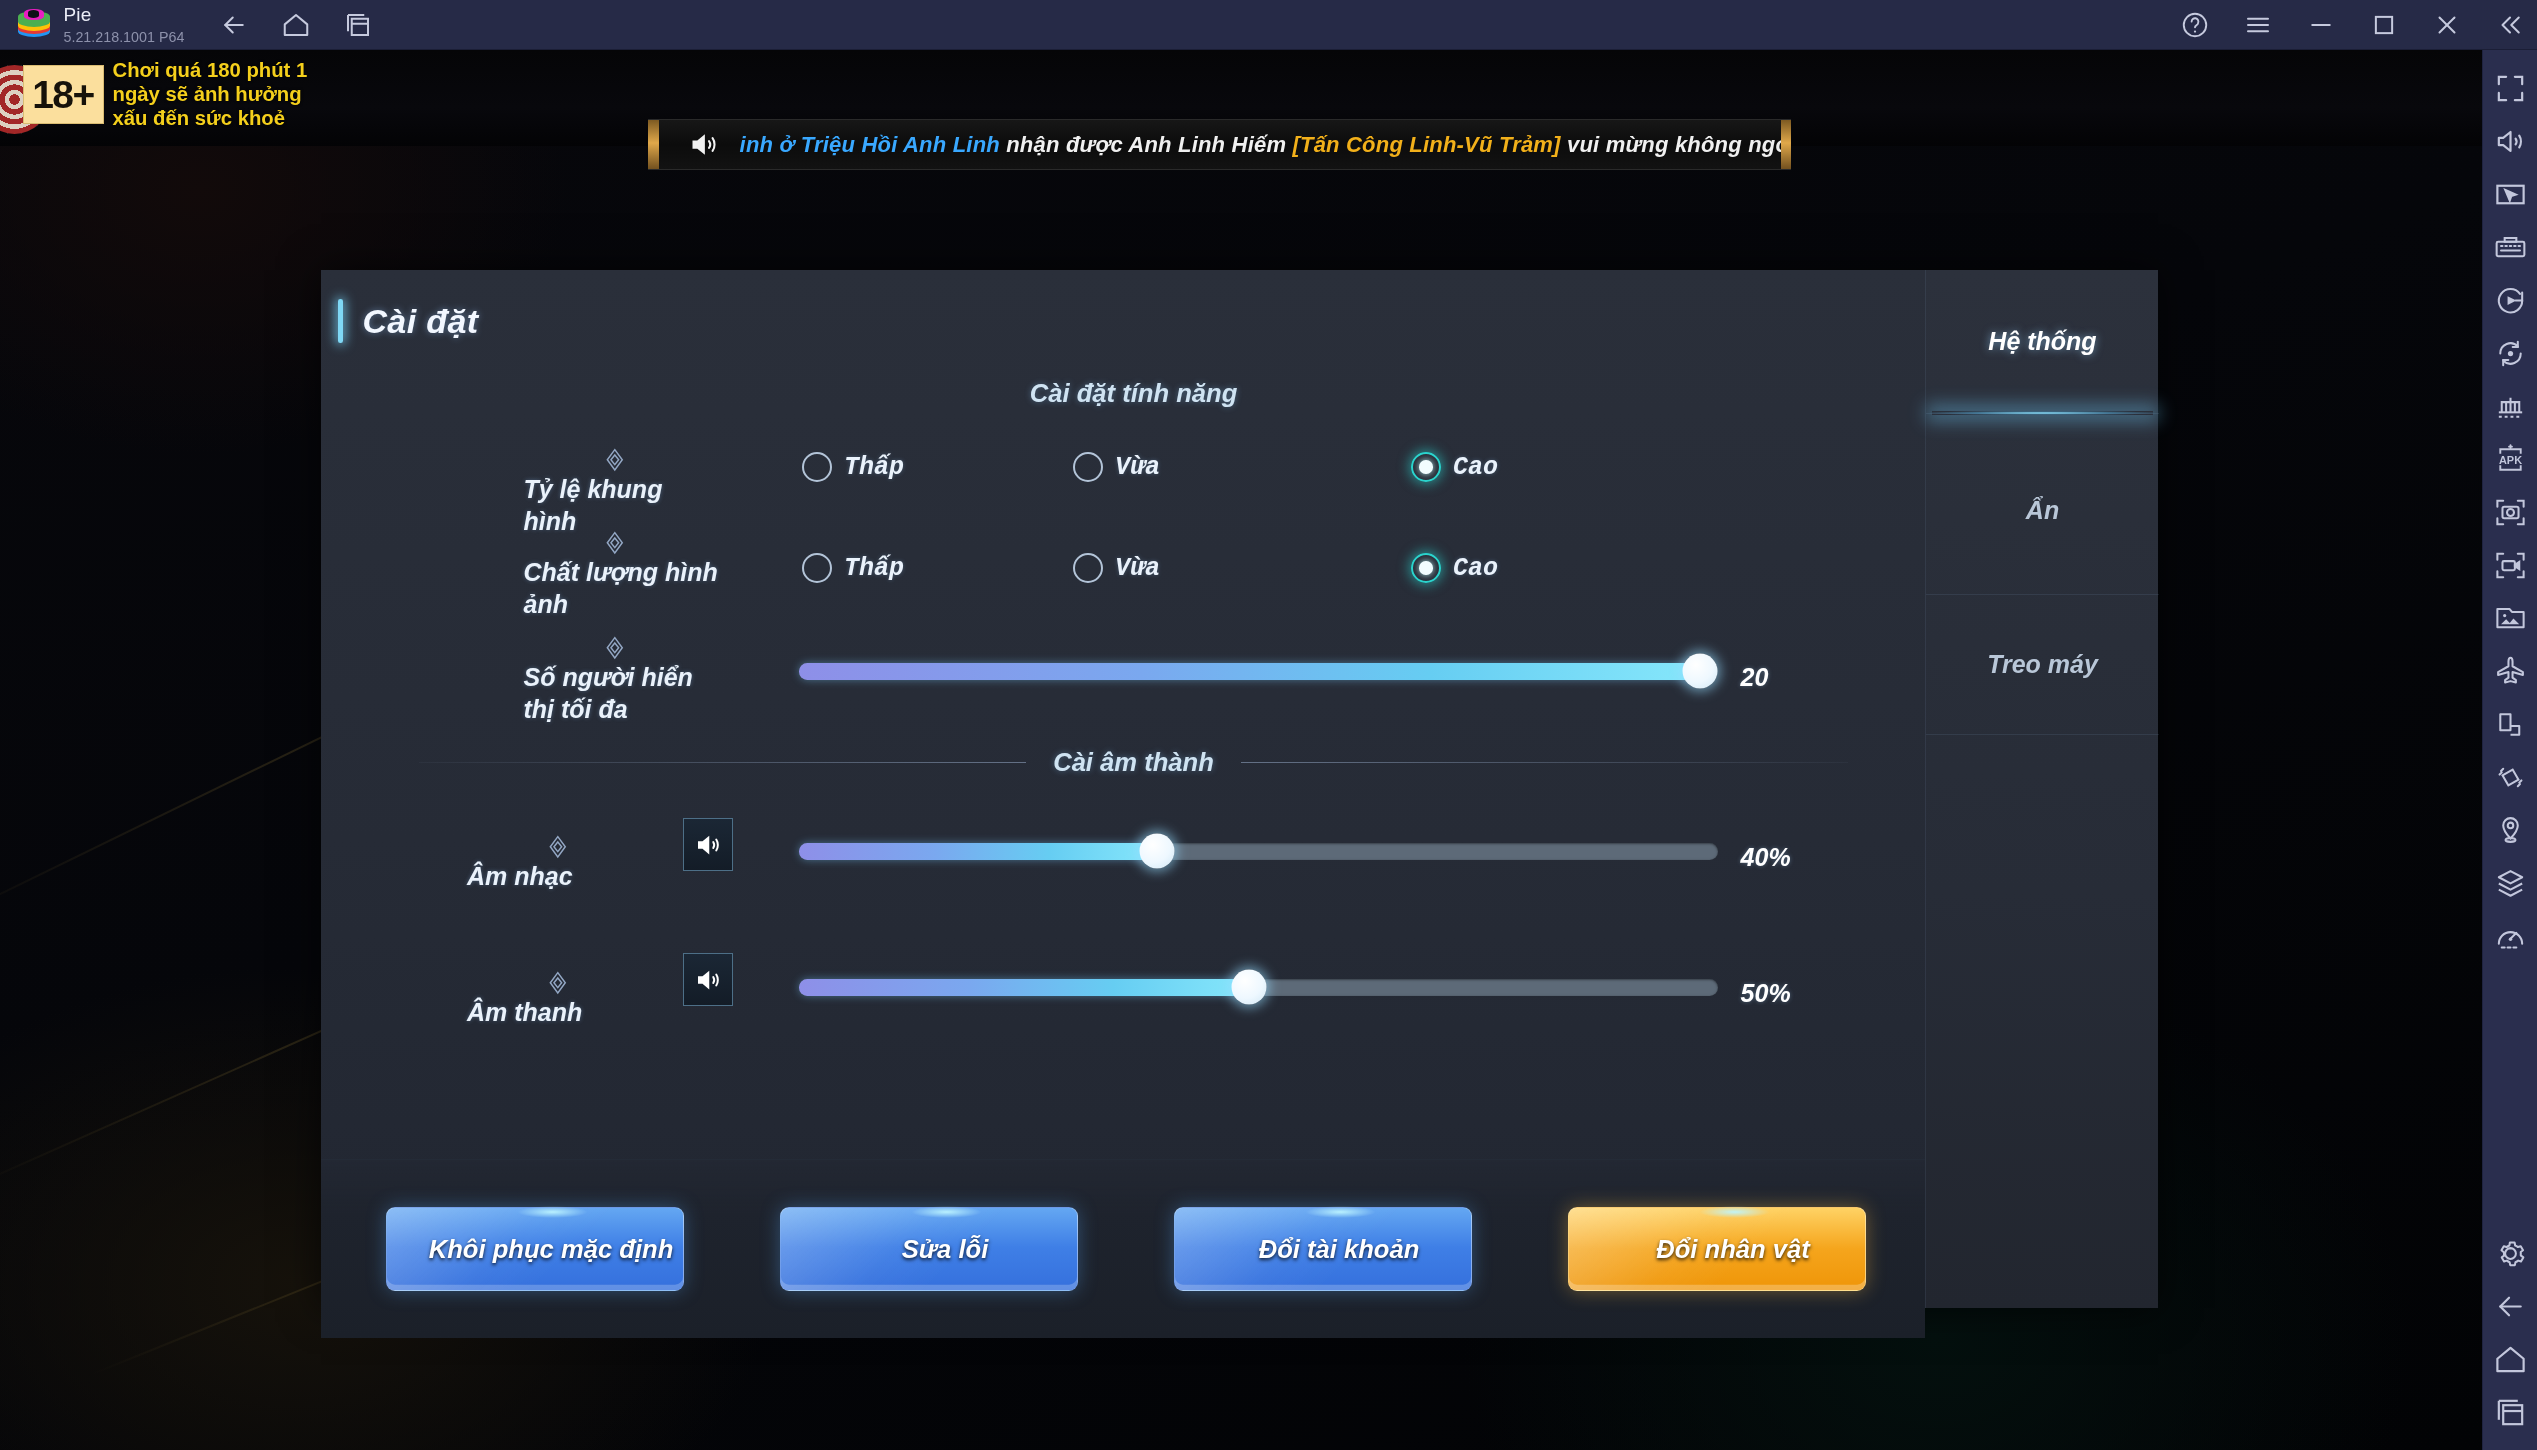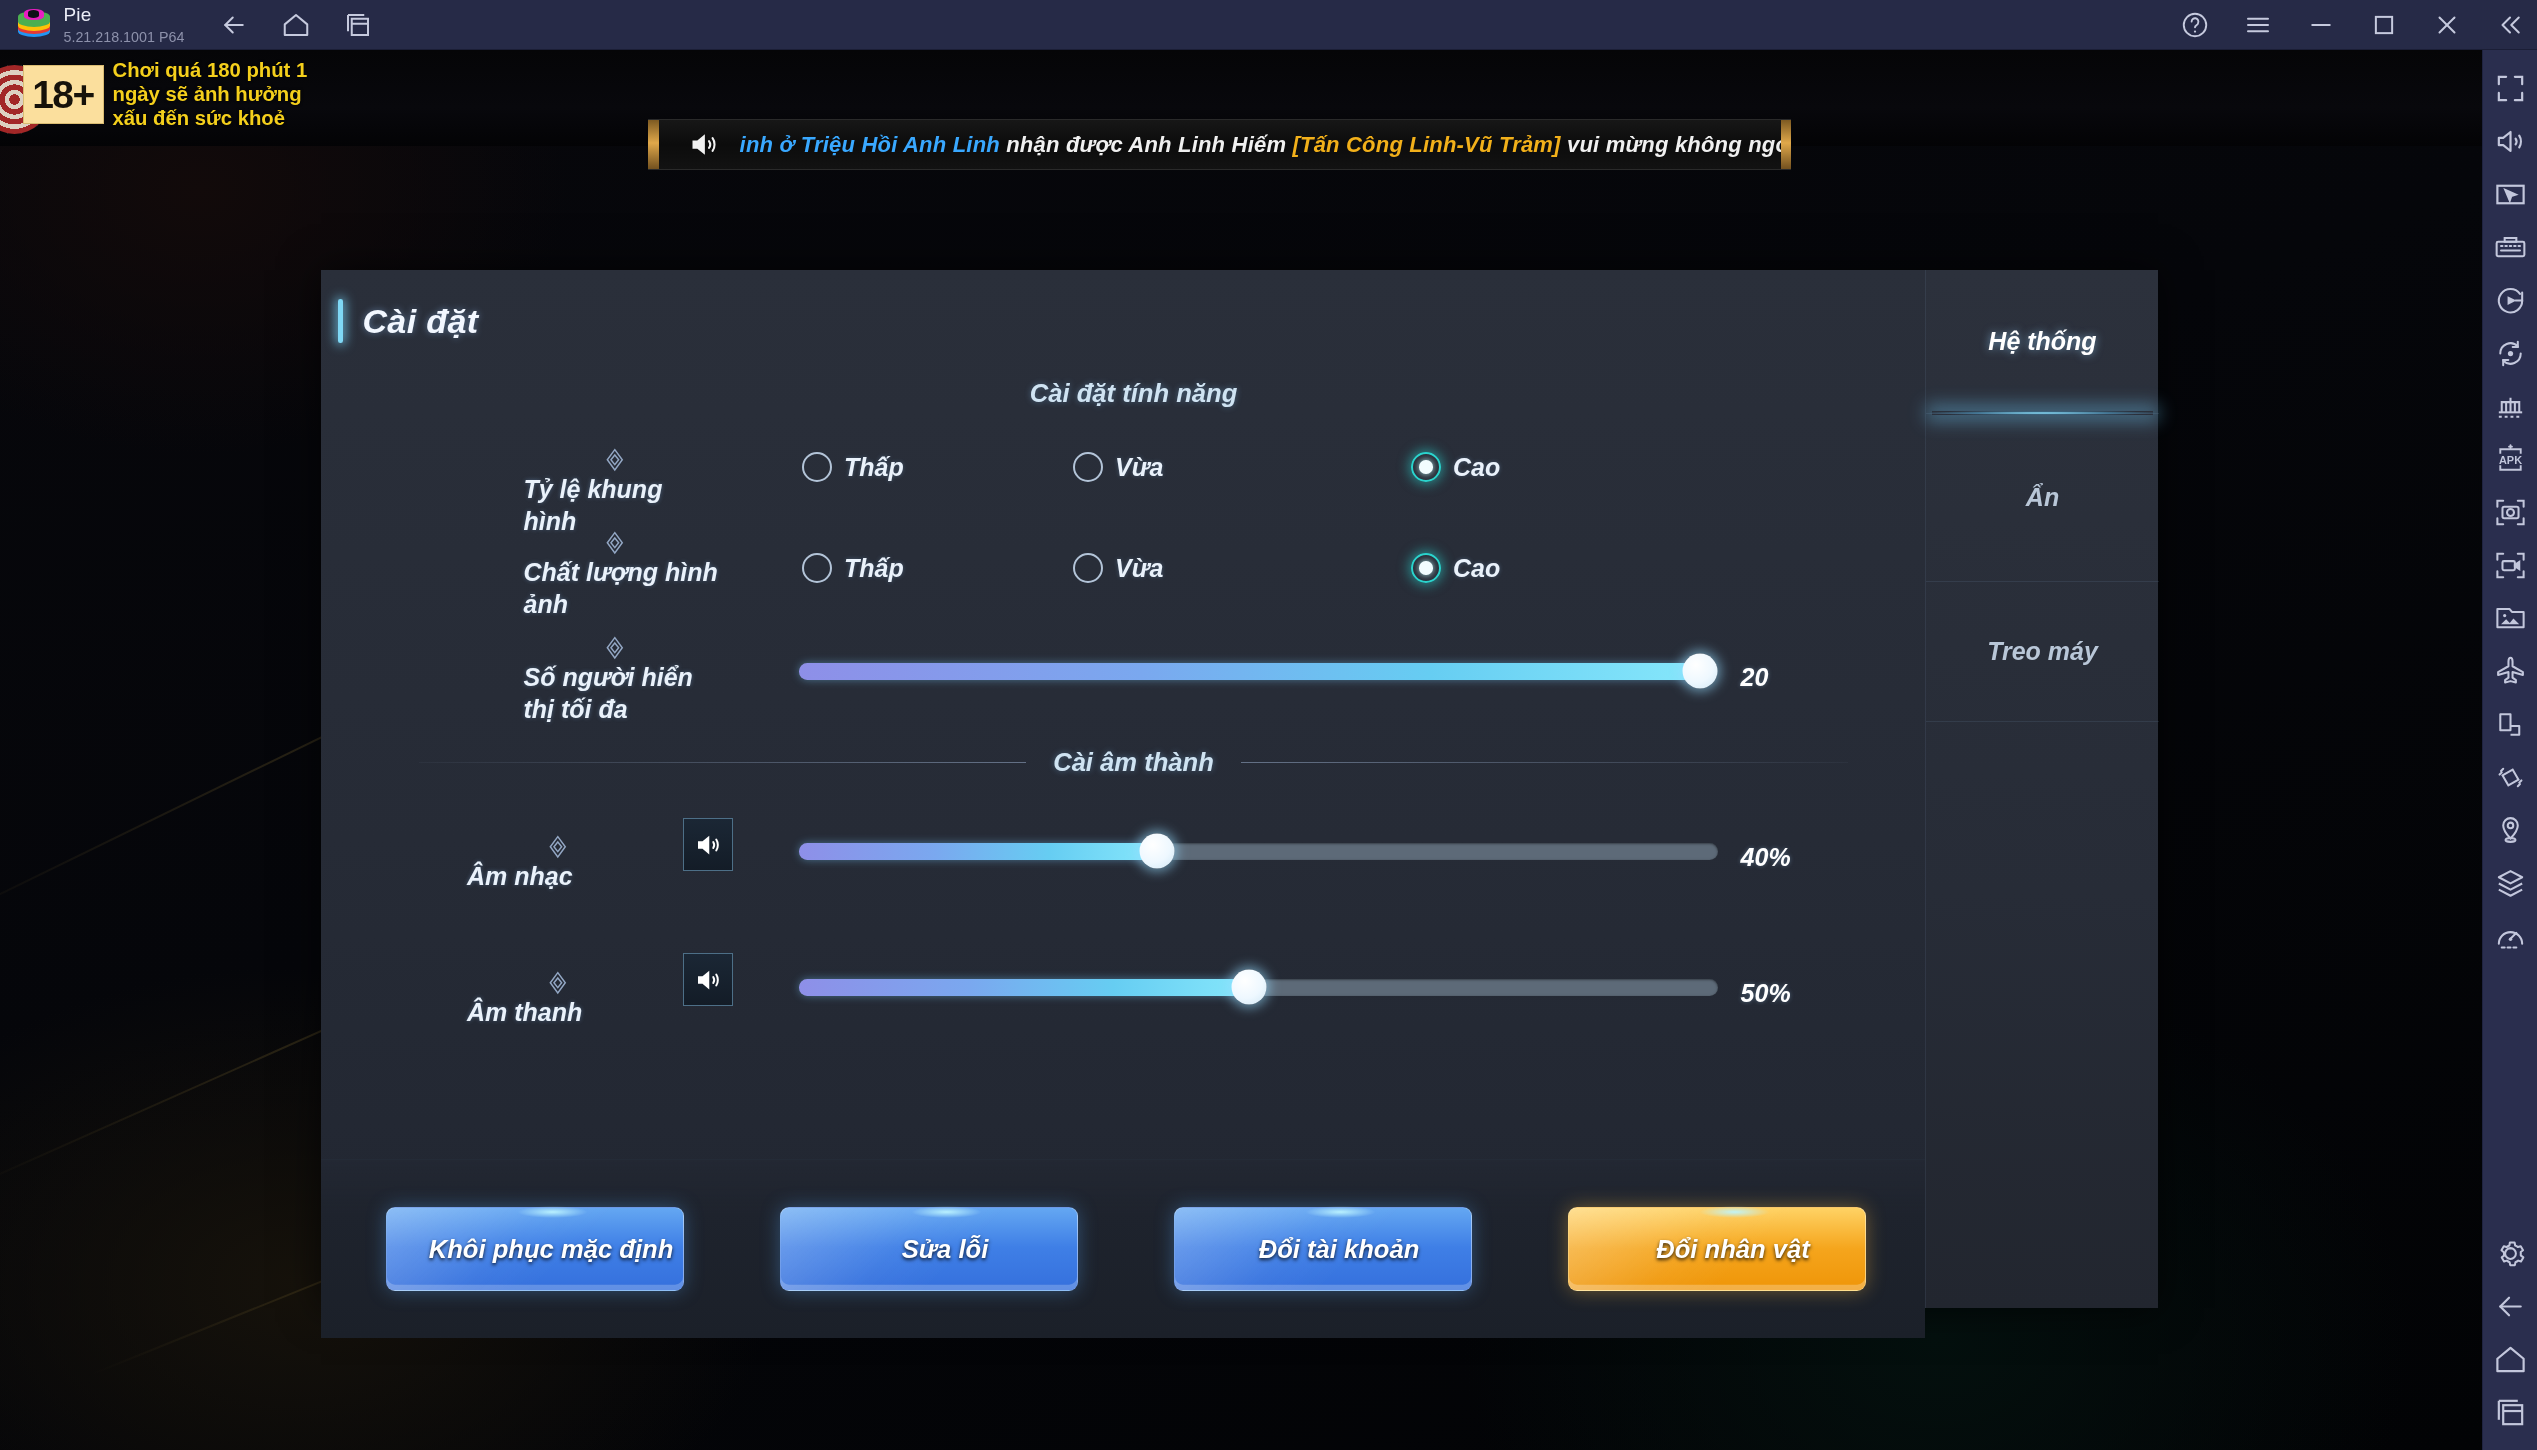--- a/index.html
+++ b/index.html
@@ -148,21 +148,21 @@
 
   .row { position: absolute; display: flex; align-items: center; flex-direction: column; }
   .diamond { width: 25.6px; height: 25.6px; flex: none; color: #93a7c4; }
   .diamond svg { width: 100%; height: 100%; }
   .row-label {
     margin-left: 15px; font-size: 25px; font-weight: bold; color: #eaf2fb;
     font-style: italic; line-height: 1.28; width: 197px;
     text-shadow: 0 0 4.5px rgba(140,190,240,.35);
   }
 
-  .radio-set { position: absolute; display: flex; align-items: center; }
+  .radio-set { position: absolute; display: flex; align-items: center; font-family: Liberation Mono, monospace; }
   .radio { display: flex; align-items: center; cursor: pointer; }
   .radio .ring {
     width: 30px; height: 30px; border-radius: 50%; border: 2.3px solid #b3c4d8; flex: none;
     display: flex; align-items: center; justify-content: center;
   }
   .radio.on .ring {
     border-color: #2ad4cd; box-shadow: 0 0 12px 2.3px rgba(42,212,205,.55);
   }
   .radio.on .ring::after {
     content: ""; width: 13.5px; height: 13.5px; border-radius: 50%; background: #f2fdff;
@@ -508,21 +508,21 @@
         <div class="dlg-footer">
           <div class="gbtn" style="left:65px; top:47px;">Khôi phục mặc định</div>
           <div class="gbtn" style="left:459px; top:47px;">Sửa lỗi</div>
           <div class="gbtn" style="left:853px; top:47px;">Đổi tài khoản</div>
           <div class="gbtn gold" style="left:1247px; top:47px;">Đổi nhân vật</div>
         </div>
       </div>
 
       <div class="dlg-tabs">
         <div class="dtab active" style="height:144px;">Hệ thống</div>
-        <div class="dtab" style="height:168px;">Ẩn</div>
+        <div class="dtab" style="height:168px;margin-top:13px;">Ẩn</div>
         <div class="dtab" style="height:140px;">Treo máy</div>
       </div>
     </div>
   </div>
 
   <div class="sidebar">
     <div class="sb-icon first">
       <svg viewBox="0 0 24 24" fill="none" stroke="currentColor" stroke-width="1.5" stroke-linecap="round">
           <path d="M4 9V4h5"></path>
           <path d="M20 9V4h-5"></path>

